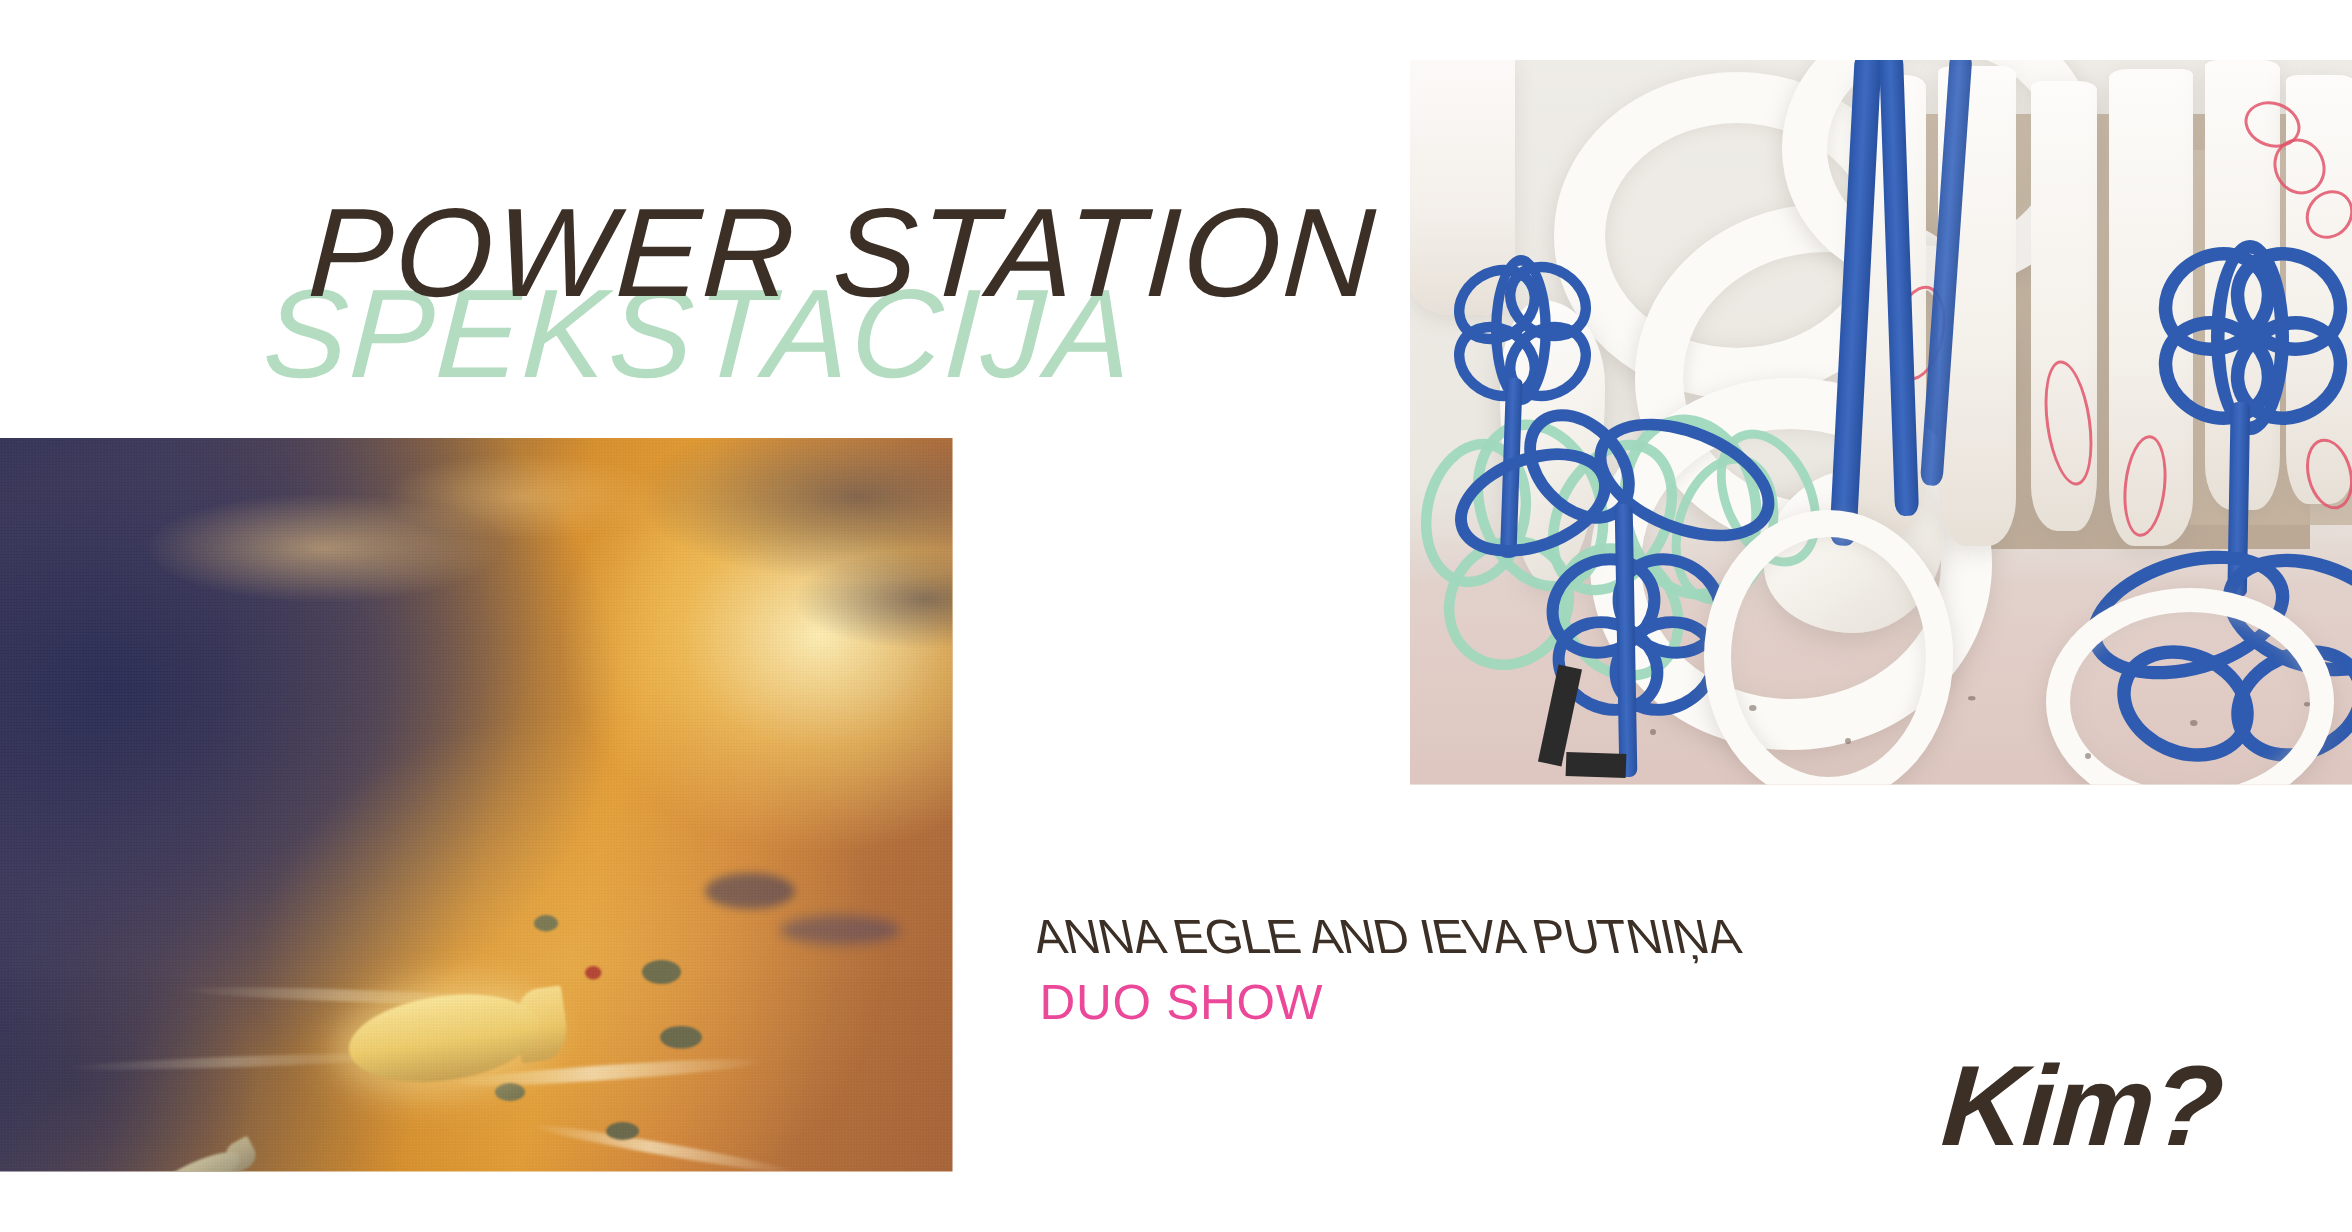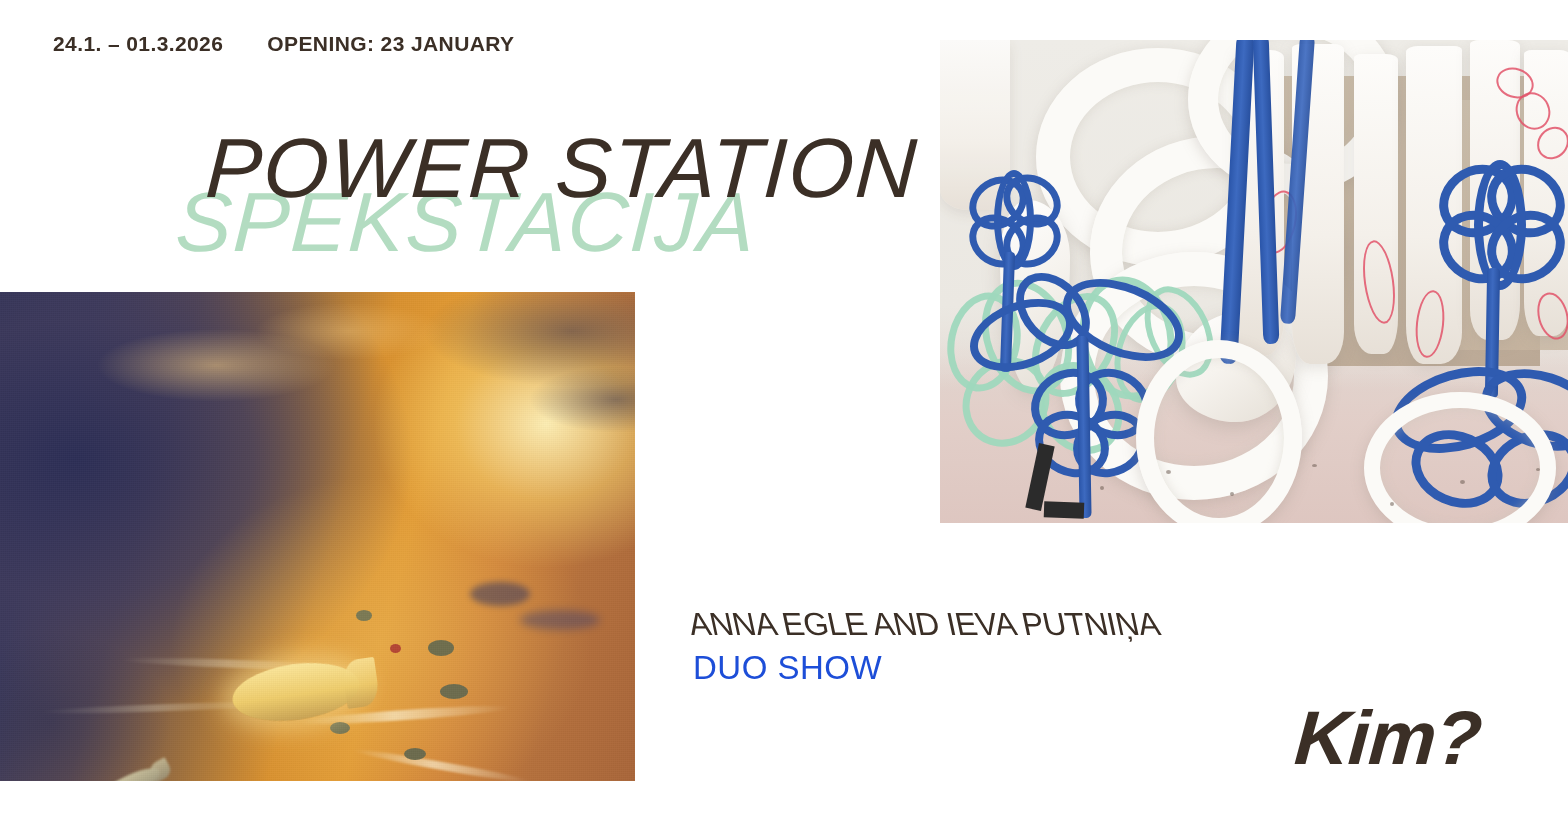--- a/index.html
+++ b/index.html
@@ -259,21 +259,21 @@
     transform: skewX(12deg);
     transform-origin: left bottom;
     display: block;
     line-height: 1.12;
   }
   .artists-kind {
     font-family: "Liberation Sans", sans-serif;
     font-size: 33px;
     font-weight: 400;
     letter-spacing: 0.5px;
-    color: #1d4ed8;
+    color: #ec4899;
     display: block;
     line-height: 1.25;
     margin-top: 4px;
   }
 
   
   .logo {
     position: absolute;
     left: 1295px;
     top: 700px;
@@ -285,24 +285,20 @@
     color: #3b2f26;
     transform: skewX(-4deg);
     line-height: 1;
   }
 </style>
 </head>
 <body>
 
 <div id="poster">
 
-  <div class="meta-line">
-    <span class="meta-text">24.1. – 01.3.2026</span>
-    <span class="meta-text">OPENING: 23 JANUARY</span>
-  </div>
 
   <div class="title-block">
     <div class="title-sub">SPEKSTACIJA</div>
     <div class="title-main">POWER STATION</div>
   </div>
 
   <div class="art" id="art-painting">
     <div class="wash"></div>
 
     <div class="streak" style="left:300px; top:418px; width:210px; height:10px; transform:rotate(-4deg);"></div>

